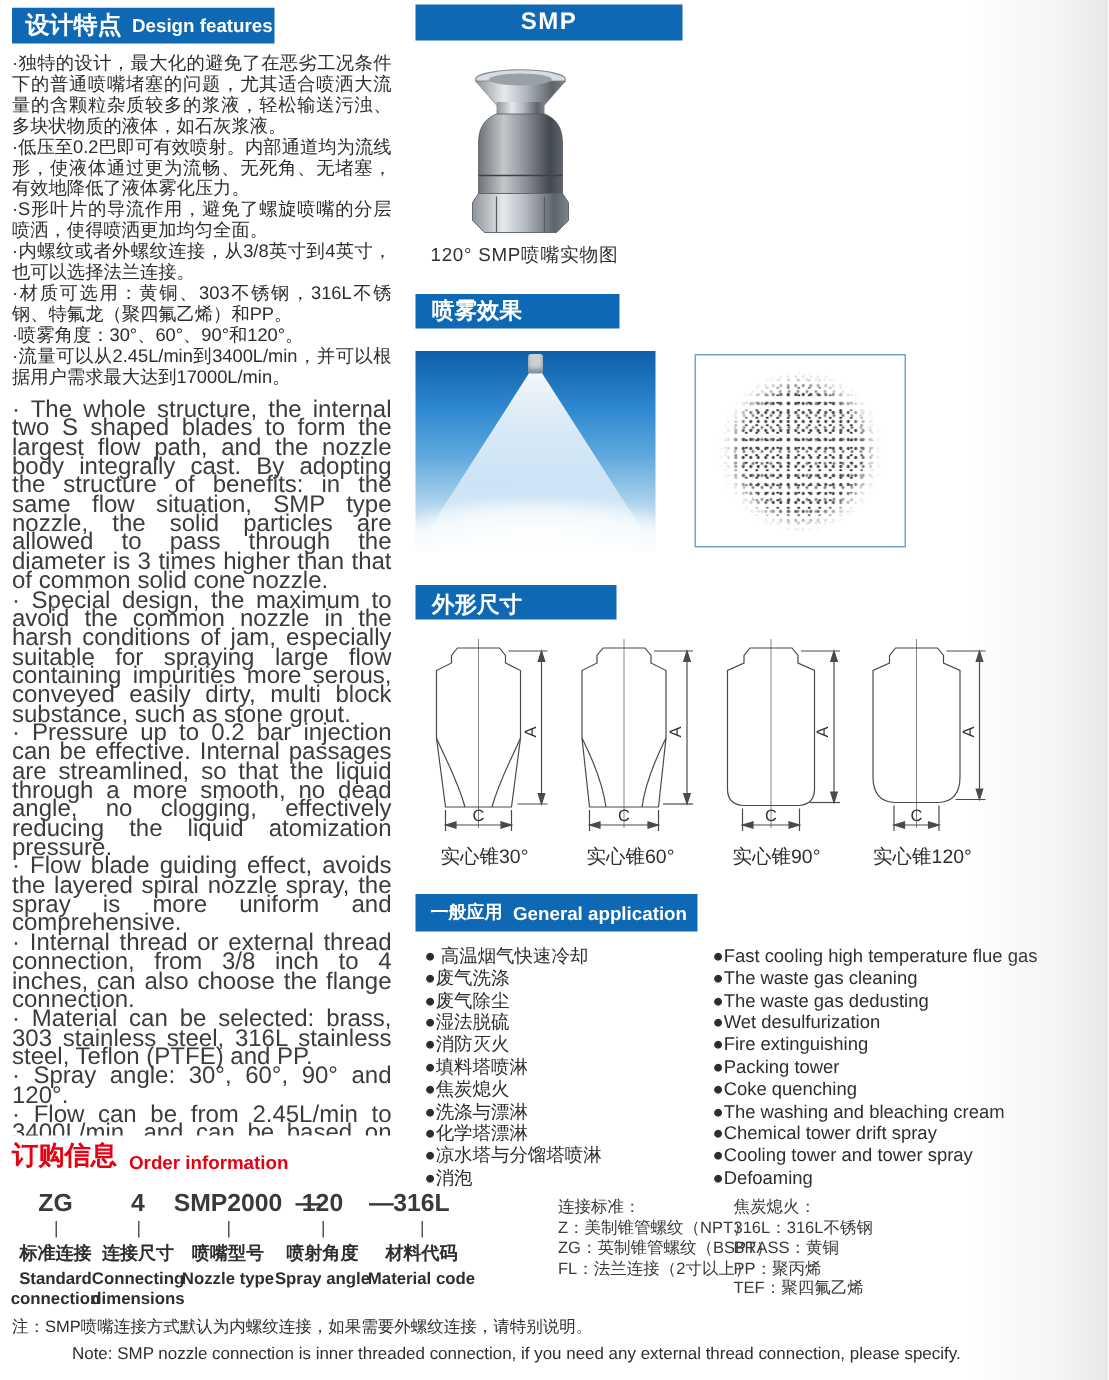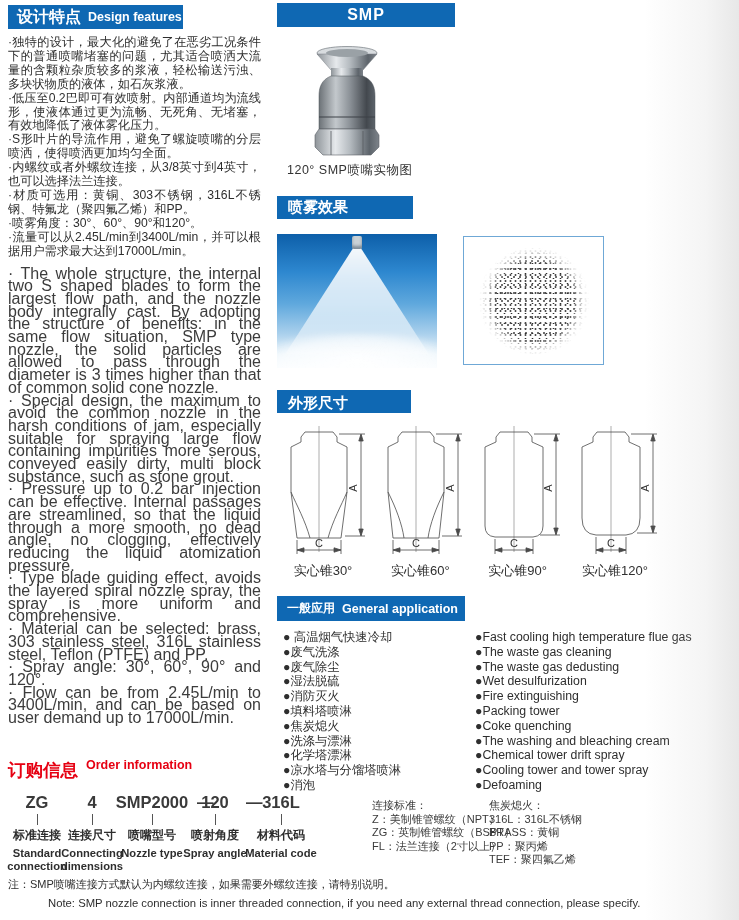--- a/index.html
+++ b/index.html
@@ -62,21 +62,21 @@
   .bar-app { width:188px; height:25px; margin-top:16px; padding-left:10px; align-items:center; }
   .bar-app .t-zh { font-size:12px; }
   .bar-app .t-en { font-size:12.5px; }
   .app-list { margin-top:9px; padding-left:6px; }
   .app-row { display:flex; line-height:14.8px; font-size:12.3px; color:#2e2e2e; }
   .app-zh { width:192px; flex:none; }
   .app-en { flex:1; }
 
   
   .order-section { position:absolute; left:0; top:758px; width:739px; height:162px; }
-  .order-title { margin-left:8px; display:flex; align-items:flex-start; color:#e60012; }
+  .order-title { margin-left:8px; display:flex; align-items:flex-end; color:#e60012; }
   .order-title .t-zh { font-size:17.5px; font-weight:bold; }
   .order-title .t-en { font-size:12.5px; font-weight:bold; margin-left:8px; }
   .order-diagram { position:relative; height:80px; margin-top:11px; }
   .order-col { position:absolute; width:84px; text-align:center; }
   .oc-0 { left:-5px; } .oc-1 { left:50px; } .oc-2 { left:110px; } .oc-3 { left:173px; } .oc-4 { left:239px; }
   .order-code { font-size:16.5px; font-weight:bold; color:#3a3a3a; }
   .order-tick { width:1px; height:11px; background:#555; margin:2px auto 2px auto; }
   .order-zh { font-size:12px; font-weight:bold; color:#2e2e2e; }
   .order-en { font-size:11.2px; font-weight:600; line-height:12.6px; color:#2e2e2e; margin-top:3px; }
   .order-dash { position:absolute; top:0; font-size:16.5px; font-weight:bold; color:#3a3a3a; }
@@ -103,21 +103,22 @@
       <p>·S形叶片的导流作用，避免了螺旋喷嘴的分层喷洒，使得喷洒更加均匀全面。</p>
       <p>·内螺纹或者外螺纹连接，从3/8英寸到4英寸，也可以选择法兰连接。</p>
       <p>·材质可选用：黄铜、303不锈钢，316L不锈钢、特氟龙（聚四氟乙烯）和PP。</p>
       <p>·喷雾角度：30°、60°、90°和120°。</p>
       <p>·流量可以从2.45L/min到3400L/min，并可以根据用户需求最大达到17000L/min。</p>
     </div>
     <div class="en-bullets">
       <p>· The whole structure, the internal two S shaped blades to form the largest flow path, and the nozzle body integrally cast. By adopting the structure of benefits: in the same flow situation, SMP type nozzle, the solid particles are allowed to pass through the diameter is 3 times higher than that of common solid cone nozzle.</p>
       <p>· Special design, the maximum to avoid the common nozzle in the harsh conditions of jam, especially suitable for spraying large flow containing impurities more serous, conveyed easily dirty, multi block substance, such as stone grout.</p>
       <p>· Pressure up to 0.2 bar injection can be effective. Internal passages are streamlined, so that the liquid through a more smooth, no dead angle, no clogging, effectively reducing the liquid atomization pressure.</p>
-      <p>· Type blade guiding effect, avoids the layered spiral nozzle spray, the spray is more uniform and comprehensive.</p>
+      <p>· Flow blade guiding effect, avoids the layered spiral nozzle spray, the spray is more uniform and comprehensive.</p>
+      <p>· Internal thread or external thread connection, from 3/8 inch to 4 inches, can also choose the flange connection.</p>
       <p>· Material can be selected: brass, 303 stainless steel, 316L stainless steel, Teflon (PTFE) and PP.</p>
       <p>· Spray angle: 30°, 60°, 90° and 120°.</p>
       <p>· Flow can be from 2.45L/min to 3400L/min, and can be based on user demand up to 17000L/min.</p>
     </div>
   </div>
 
   <div class="col-right">
     <div class="bar bar-smp">
       <span class="t-zh">SMP</span>
     </div>

